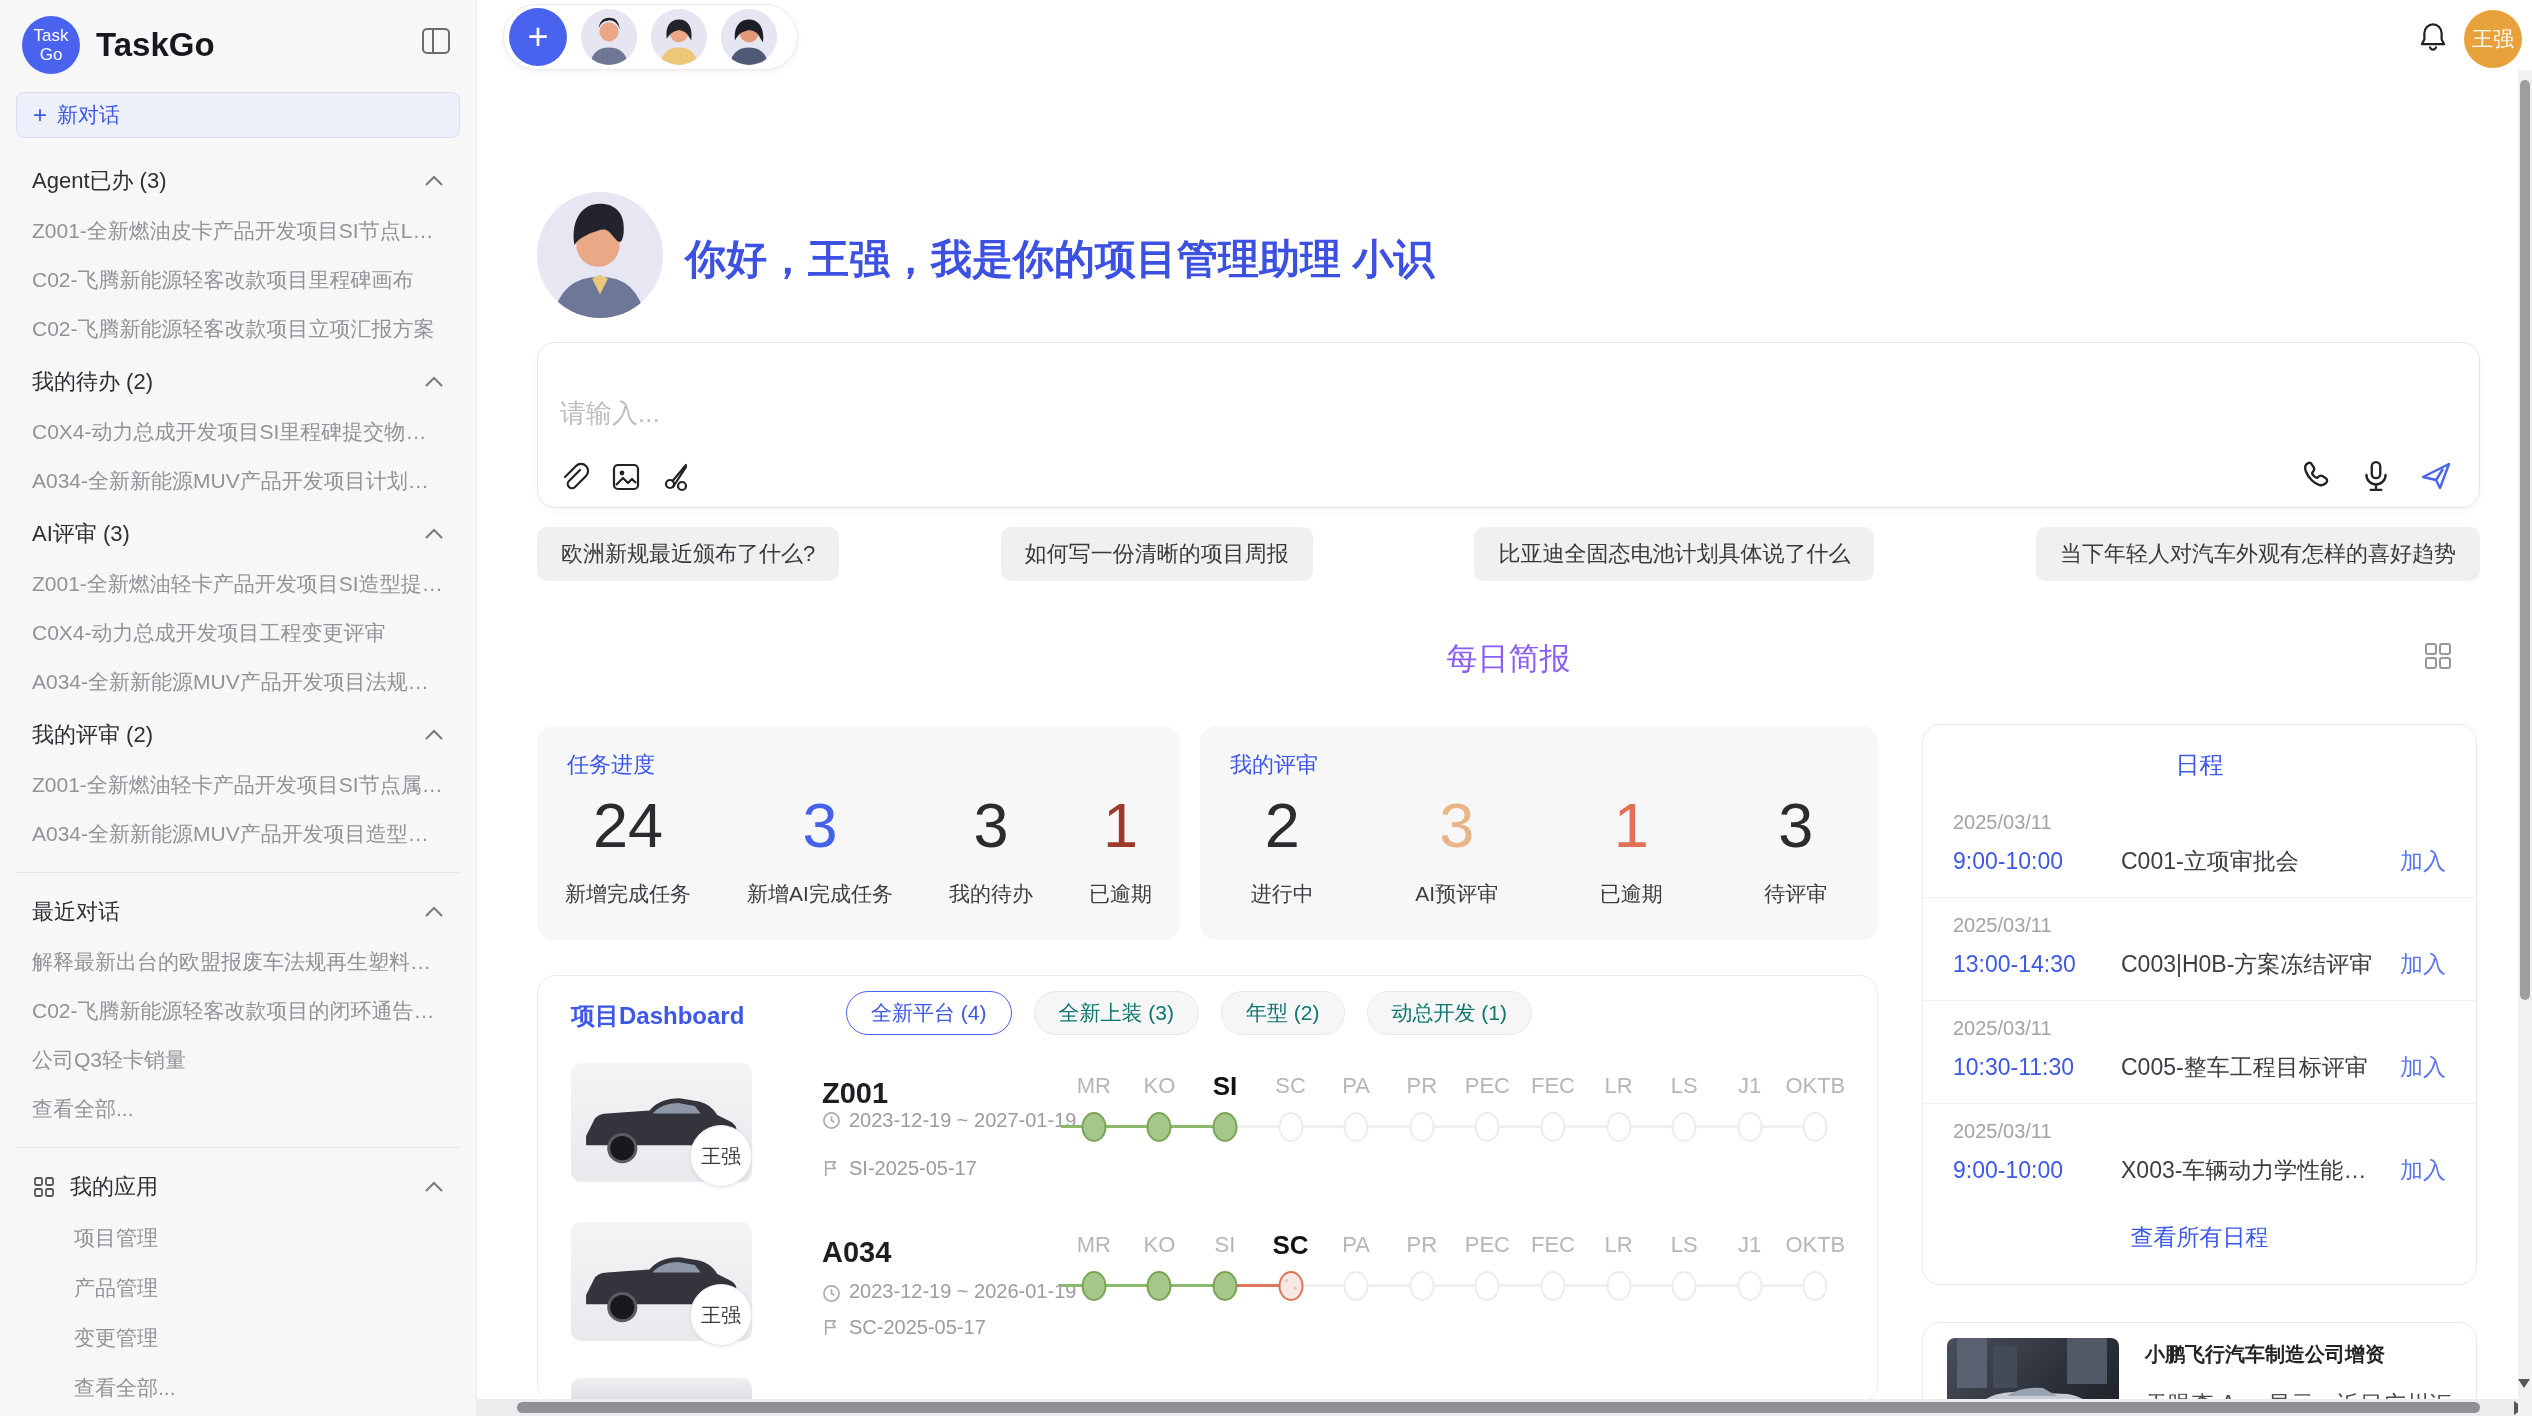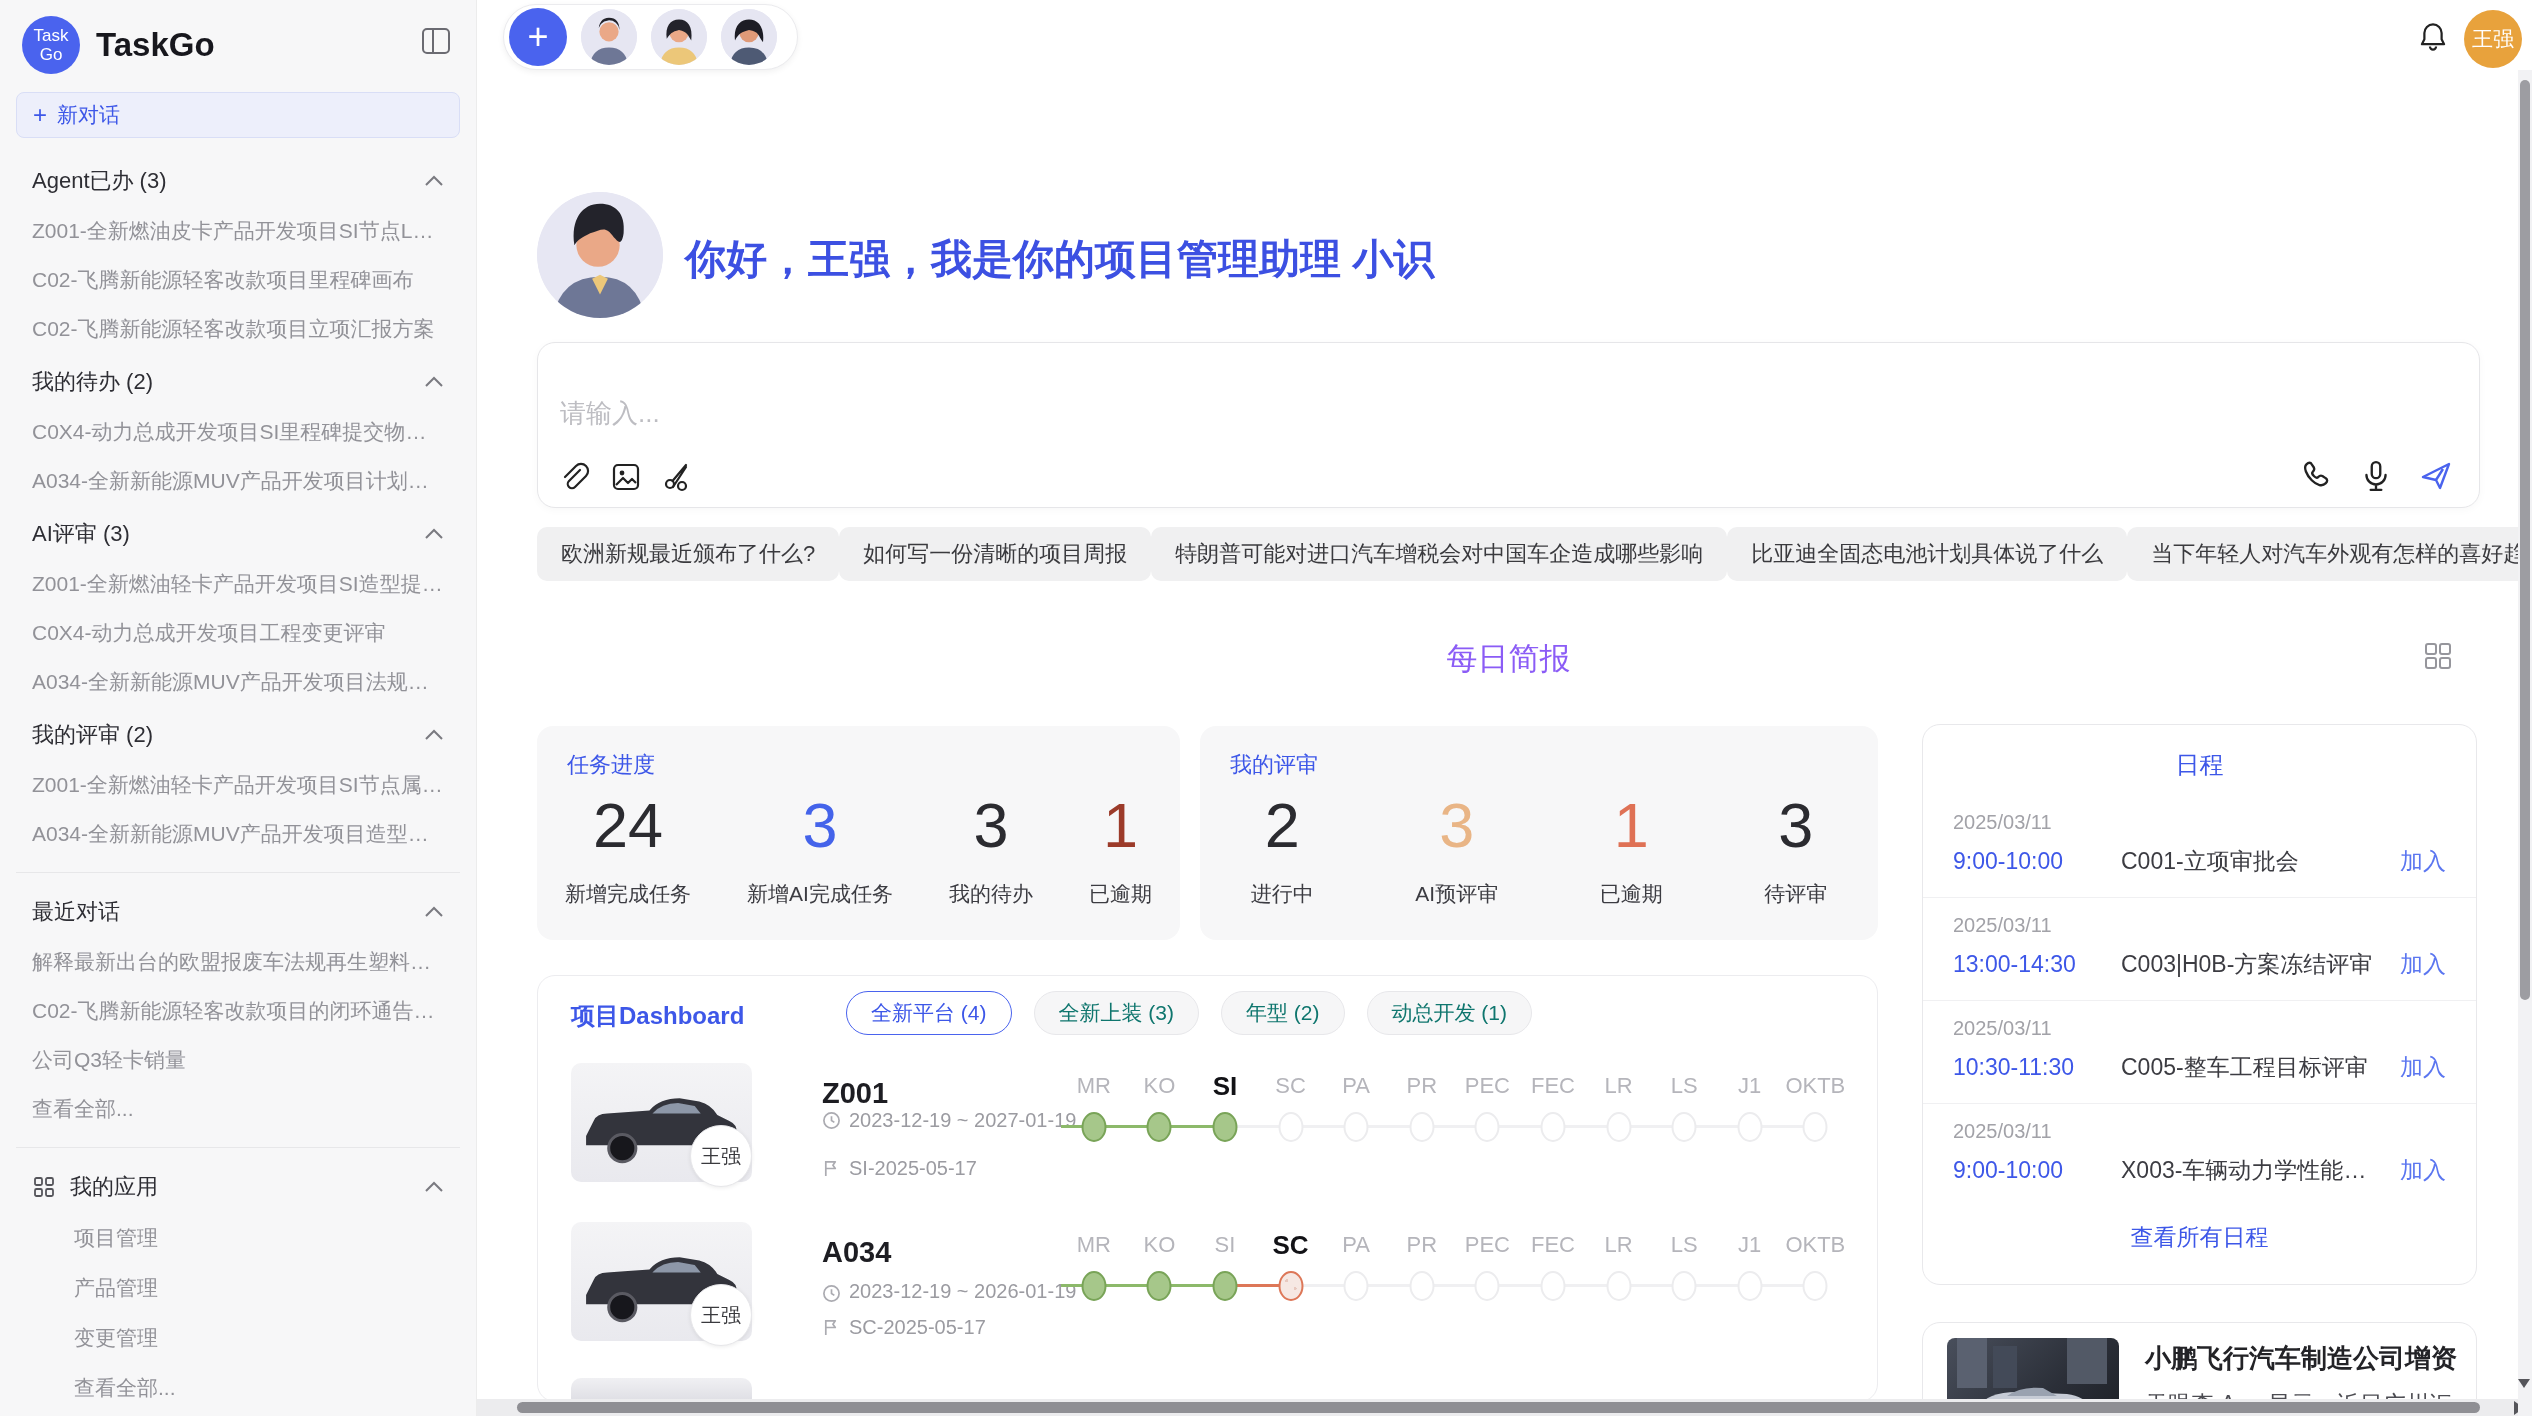--- a/index.html
+++ b/index.html
@@ -128,21 +128,21 @@
   .ev-time { width:168px; font-size:23px; color:#3d57e8; }
   .ev-name { flex:1; font-size:23px; color:#3c3c42; white-space:nowrap; overflow:hidden; text-overflow:ellipsis; }
   .ev-join { font-size:23px; color:#5b76f0; cursor:pointer; margin-left:16px; }
   .view-all { margin-top:16px; text-align:center; font-size:23px; color:#3d57e8; cursor:pointer; }
 
   
   .news-card { position:absolute; left:1922px; top:1322px; width:555px; height:120px; background:#fff;
                border:1.5px solid #e8e8eb; border-radius:18px; overflow:hidden; }
   .news-img { position:absolute; left:24px; top:15px; width:172px; height:88px; border-radius:8px;
               background:linear-gradient(135deg,#494f5c 0%,#2b2f38 60%,#1d2026 100%); overflow:hidden; }
-  .news-title { position:absolute; left:222px; top:18px; font-size:26px; font-weight:700; color:#232327; }
+  .news-title { position:absolute; left:222px; top:18px; font-size:20px; font-weight:700; color:#232327; }
   .news-snippet { position:absolute; left:222px; top:66px; width:310px; font-size:23px; color:#4c4c52;
                   white-space:nowrap; overflow:hidden; }
 
   
   .hscroll { position:absolute; left:477px; bottom:0; width:2055px; height:17px; background:#ececee; }
   .hthumb { position:absolute; left:40px; top:3px; width:1963px; height:11px; border-radius:6px; background:#8f8f94; cursor:pointer; }
   .harrow { position:absolute; right:8px; top:2px; width:0; height:0; border-top:7px solid transparent;
             border-bottom:7px solid transparent; border-left:10px solid #55555a; }
   .vscroll { position:absolute; right:0; top:70px; width:14px; height:1346px; background:#f2f2f4; }
   .vthumb { position:absolute; left:2px; top:10px; width:10px; height:920px; border-radius:6px; background:#9d9da2; cursor:pointer; }
@@ -308,21 +308,20 @@
     </svg>
     <svg viewBox="0 0 34 34">
       <path d="M4 18 30 5 21 29l-4-8zM17 21l7-11" fill="none" stroke="#4a63ee" stroke-width="2.4" stroke-linejoin="round"></path>
     </svg>
   </div>
 </div>
 
 <div class="chips" id="chips">
     <div class="chip">欧洲新规最近颁布了什么?</div>
     <div class="chip">如何写一份清晰的项目周报</div>
-    <div class="chip">特朗普可能对进口汽车增税会对中国车企造成哪些影响</div>
     <div class="chip">比亚迪全固态电池计划具体说了什么</div>
     <div class="chip">当下年轻人对汽车外观有怎样的喜好趋势</div>
   </div>
 
 <div class="brief-title">每日简报</div>
 <svg class="brief-grid-icon" viewBox="0 0 28 28">
   <rect x="2" y="2" width="10" height="10" rx="2" fill="none" stroke="#96969c" stroke-width="2"></rect>
   <rect x="16" y="2" width="10" height="10" rx="2" fill="none" stroke="#96969c" stroke-width="2"></rect>
   <rect x="2" y="16" width="10" height="10" rx="2" fill="none" stroke="#96969c" stroke-width="2"></rect>
   <rect x="16" y="16" width="10" height="10" rx="2" fill="none" stroke="#96969c" stroke-width="2"></rect>

